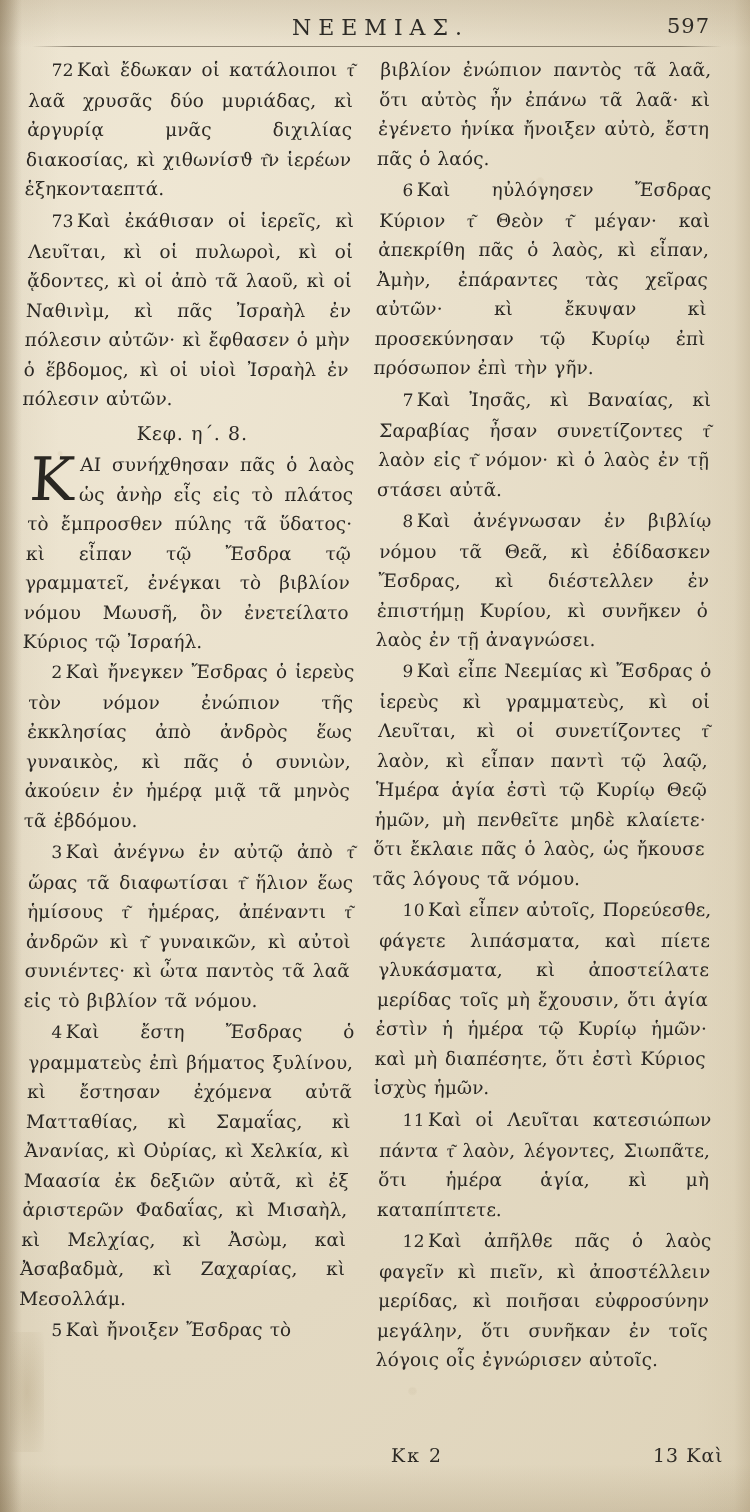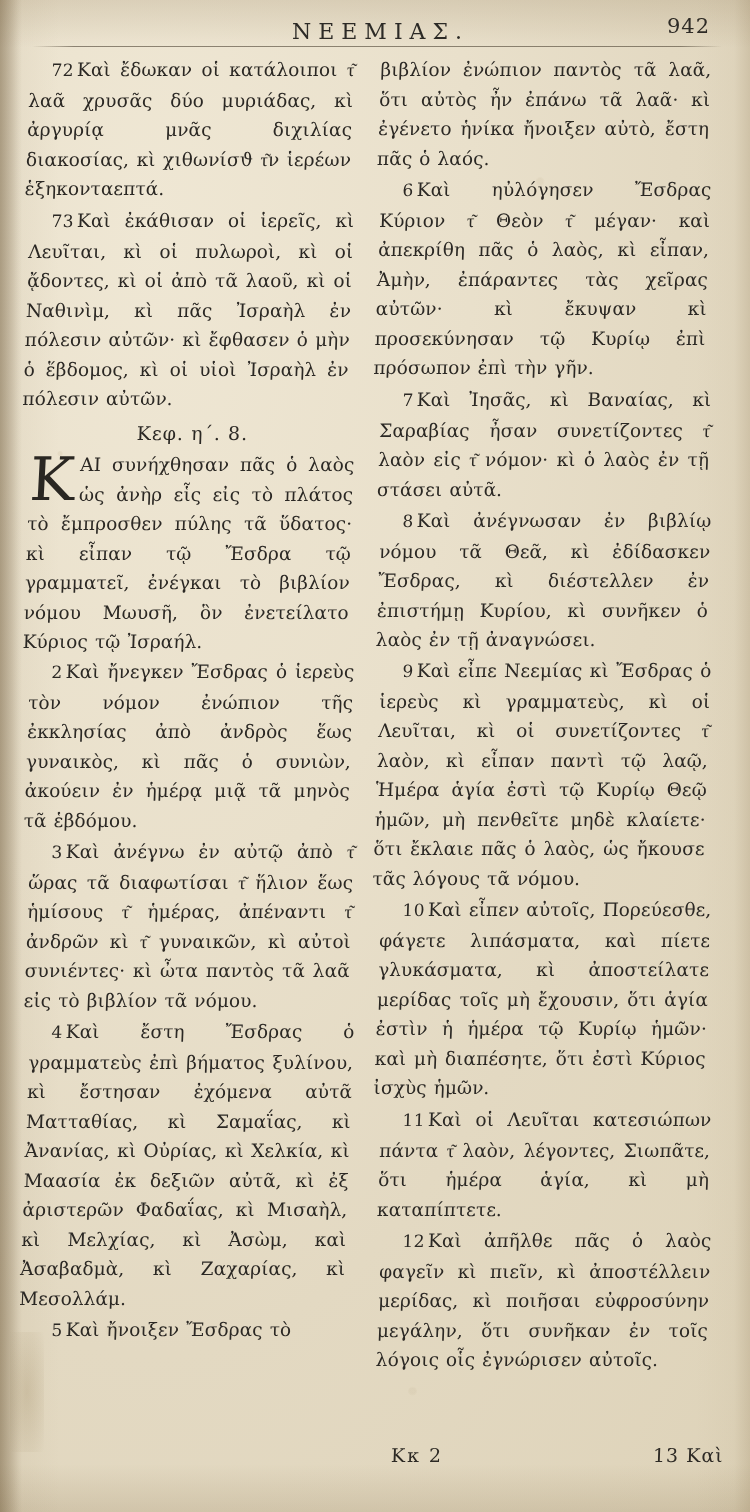--- a/index.html
+++ b/index.html
@@ -53,21 +53,21 @@
     position: relative;
     z-index: 3;
     padding: 10px 26px 0 30px;
     box-sizing: border-box;
     height: 100%;
   }
 
   
   .header {
     display: flex;
-    align-items: flex-end;
+    align-items: center;
     justify-content: center;
     position: relative;
     height: 34px;
     margin-bottom: 2px;
   }
   .running-title {
     font-family: "DejaVu Serif", serif;
     font-size: 22px;
     letter-spacing: 7px;
     color: #2c2a26;
@@ -191,21 +191,21 @@
 <body>
 
 <div class="page">
   <div class="binding"></div>
   <div class="corner-stain"></div>
 
   <div class="content">
 
     <div class="header">
       <div class="running-title">ΝΕΕΜΙΑΣ.</div>
-      <div class="folio">942</div>
+      <div class="folio">597</div>
     </div>
     <div class="rule"></div>
 
     <div class="columns">
 
       <div class="col left">
 
         <p class="para indent">
           <span class="vnum">72</span><span>Καὶ ἔδωκαν οἱ κατάλοιποι τ͂ λαᾶ χρυσᾶς δύο μυριάδας, κὶ ἀργυρίᾳ μνᾶς διχιλίας διακοσίας, κὶ χιθωνίσϑ τ͂ν ἱερέων ἑξηκονταεπτά.</span>
         </p>

